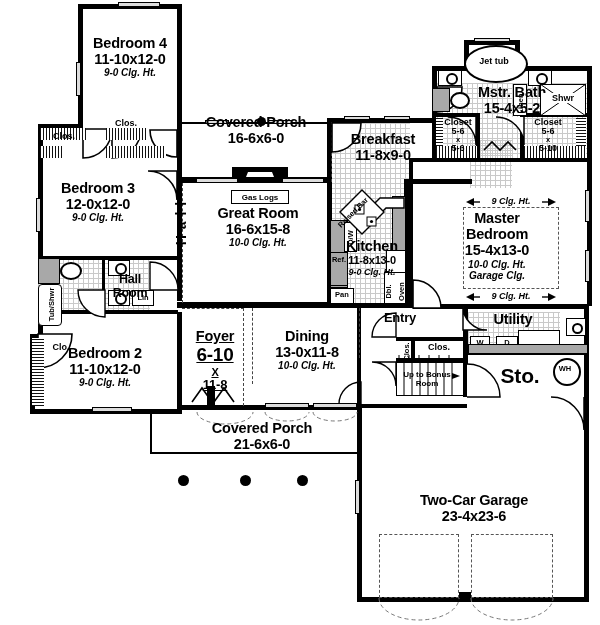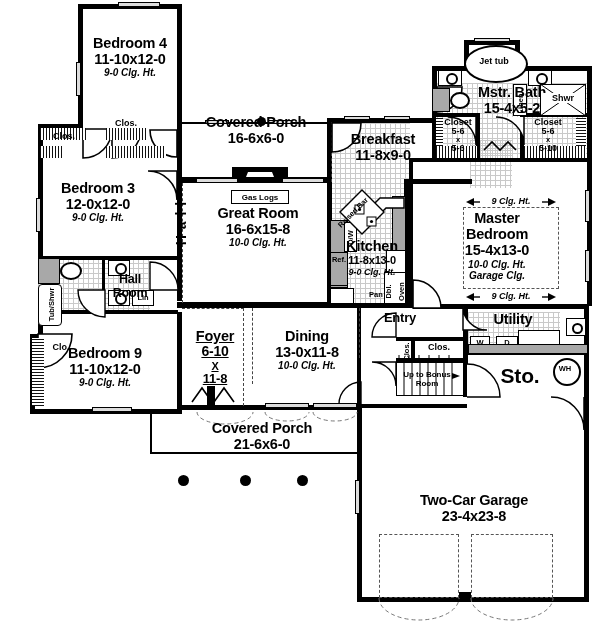--- a/index.html
+++ b/index.html
@@ -277,21 +277,21 @@
     <div class="rclg">9-0 Clg. Ht.</div>
   </div>
 
   <div class="room" style="left:35px;top:180px;width:126px;">
     <div class="rname">Bedroom 3</div>
     <div class="rdim">12-0x12-0</div>
     <div class="rclg">9-0 Clg. Ht.</div>
   </div>
 
   <div class="room" style="left:40px;top:345px;width:130px;">
-    <div class="rname">Bedroom 9</div>
+    <div class="rname">Bedroom 2</div>
     <div class="rdim">11-10x12-0</div>
     <div class="rclg">9-0 Clg. Ht.</div>
   </div>
 
   <div class="room" style="left:190px;top:205px;width:136px;">
     <div class="rname">Great Room</div>
     <div class="rdim">16-6x15-8</div>
     <div class="rclg">10-0 Clg. Ht.</div>
   </div>
 
@@ -334,26 +334,26 @@
     <div class="rclg">10-0 Clg. Ht.</div>
     <div class="rclg">Garage Clg.</div>
   </div>
 
   <div class="room" style="left:464px;top:311px;width:98px;">
     <div class="rname">Utility</div>
   </div>
 
   <div class="room" style="left:385px;top:492px;width:178px;">
     <div class="rname">Two-Car Garage</div>
-    <div class="rdim">23-4x23-8</div>
+    <div class="rdim">23-4x23-6</div>
   </div>
 
   <div class="room" style="left:186px;top:328px;width:58px;text-decoration:underline;">
     <div class="rname">Foyer</div>
-    <div class="rdim" style="font-size:14px;">6-10</div>
+    <div class="rdim" style="font-size:19px;">6-10</div>
     <div class="rdim" style="font-size:11px;">X</div>
     <div class="rdim" style="font-size:13px;">11-8</div>
   </div>
 
   <div class="vtext rname" style="left:146px;top:215px;width:70px;text-align:center;transform:rotate(-90deg);font-size:14px;letter-spacing:1px;">H a l l</div>
 
   <div class="room" style="left:100px;top:272px;width:60px;">
     <div class="rname" style="font-size:12.5px;">Hall</div>
     <div class="rname" style="font-size:12.5px;">Room</div>
   </div>
@@ -363,21 +363,21 @@
 
   <div class="room small" style="left:42px;top:131px;width:44px;">Clos.</div>
   <div class="room small" style="left:103px;top:118px;width:46px;">Clos.</div>
   <div class="room small" style="left:44px;top:342px;width:34px;">Clo.</div>
 
   <div class="lbl" style="left:231px;top:190px;width:58px;height:14px;font-size:8px;line-height:13px;">Gas Logs</div>
 
   <div class="vtext tiny" style="left:324px;top:208px;width:58px;text-align:center;transform:rotate(-45deg);">Raised Bar</div>
   <div class="vtext tiny" style="left:332px;top:233px;width:36px;text-align:center;transform:rotate(-90deg);">D/W</div>
   <div class="room tiny" style="left:326px;top:256px;width:26px;">Ref.</div>
-  <div class="room tiny" style="left:330px;top:291px;width:24px;margin-left:34px;">Pan</div>
+  <div class="room tiny" style="left:330px;top:291px;width:24px;">Pan</div>
   <div class="vtext tiny" style="left:373px;top:287px;width:30px;text-align:center;transform:rotate(-90deg);">Dbl.</div>
   <div class="vtext tiny" style="left:385px;top:287px;width:32px;text-align:center;transform:rotate(-90deg);">Oven</div>
 
   <div class="room small" style="left:466px;top:56px;width:56px;">Jet tub</div>
   <div class="room small" style="left:541px;top:93px;width:44px;background:#fff;">Shwr</div>
   <div class="vtext tiny" style="left:506px;top:99px;width:28px;text-align:center;transform:rotate(-90deg);">Linen</div>
 
   <div class="room" style="left:437px;top:118px;width:42px;line-height:1.0;">
     <div class="small">Closet</div>
     <div class="small">5-6</div>

